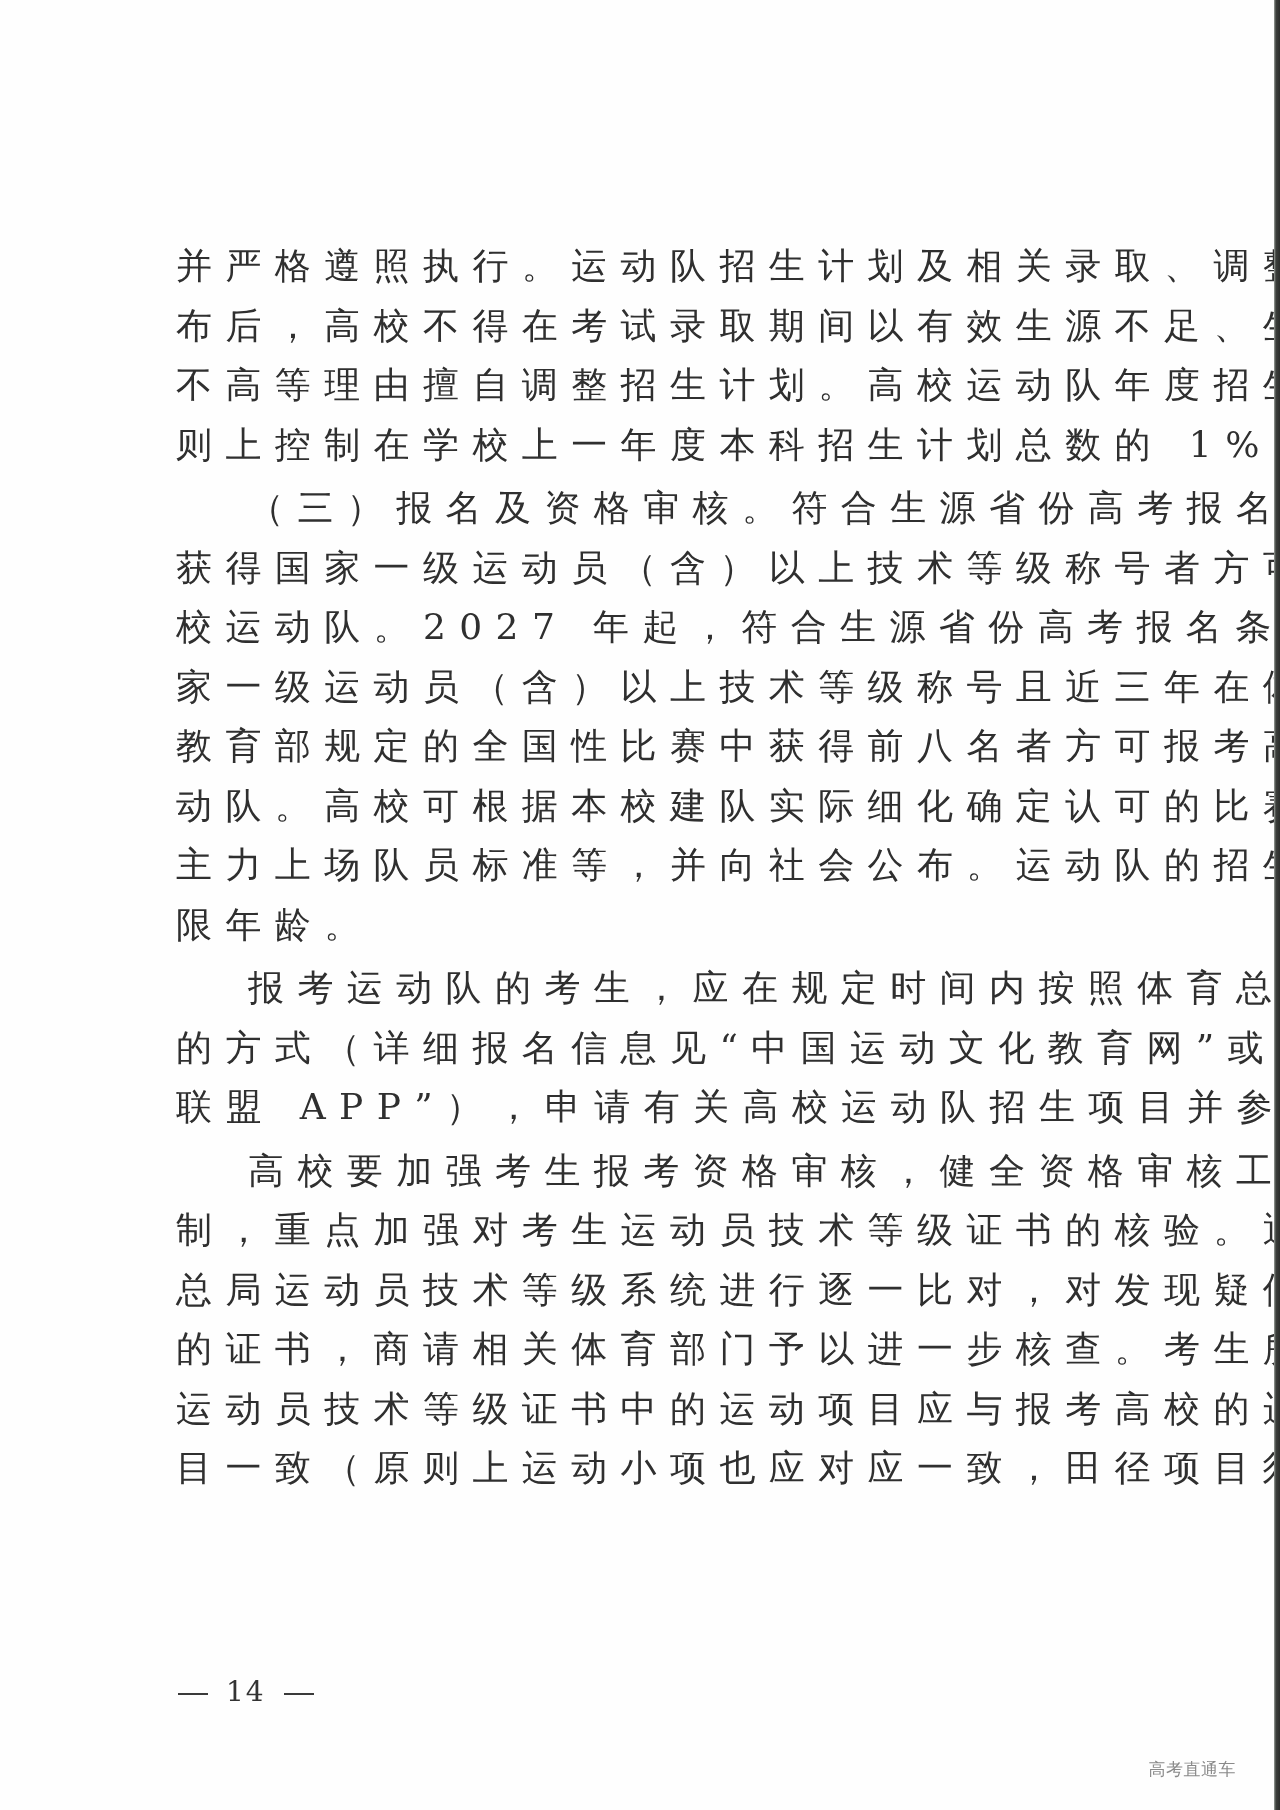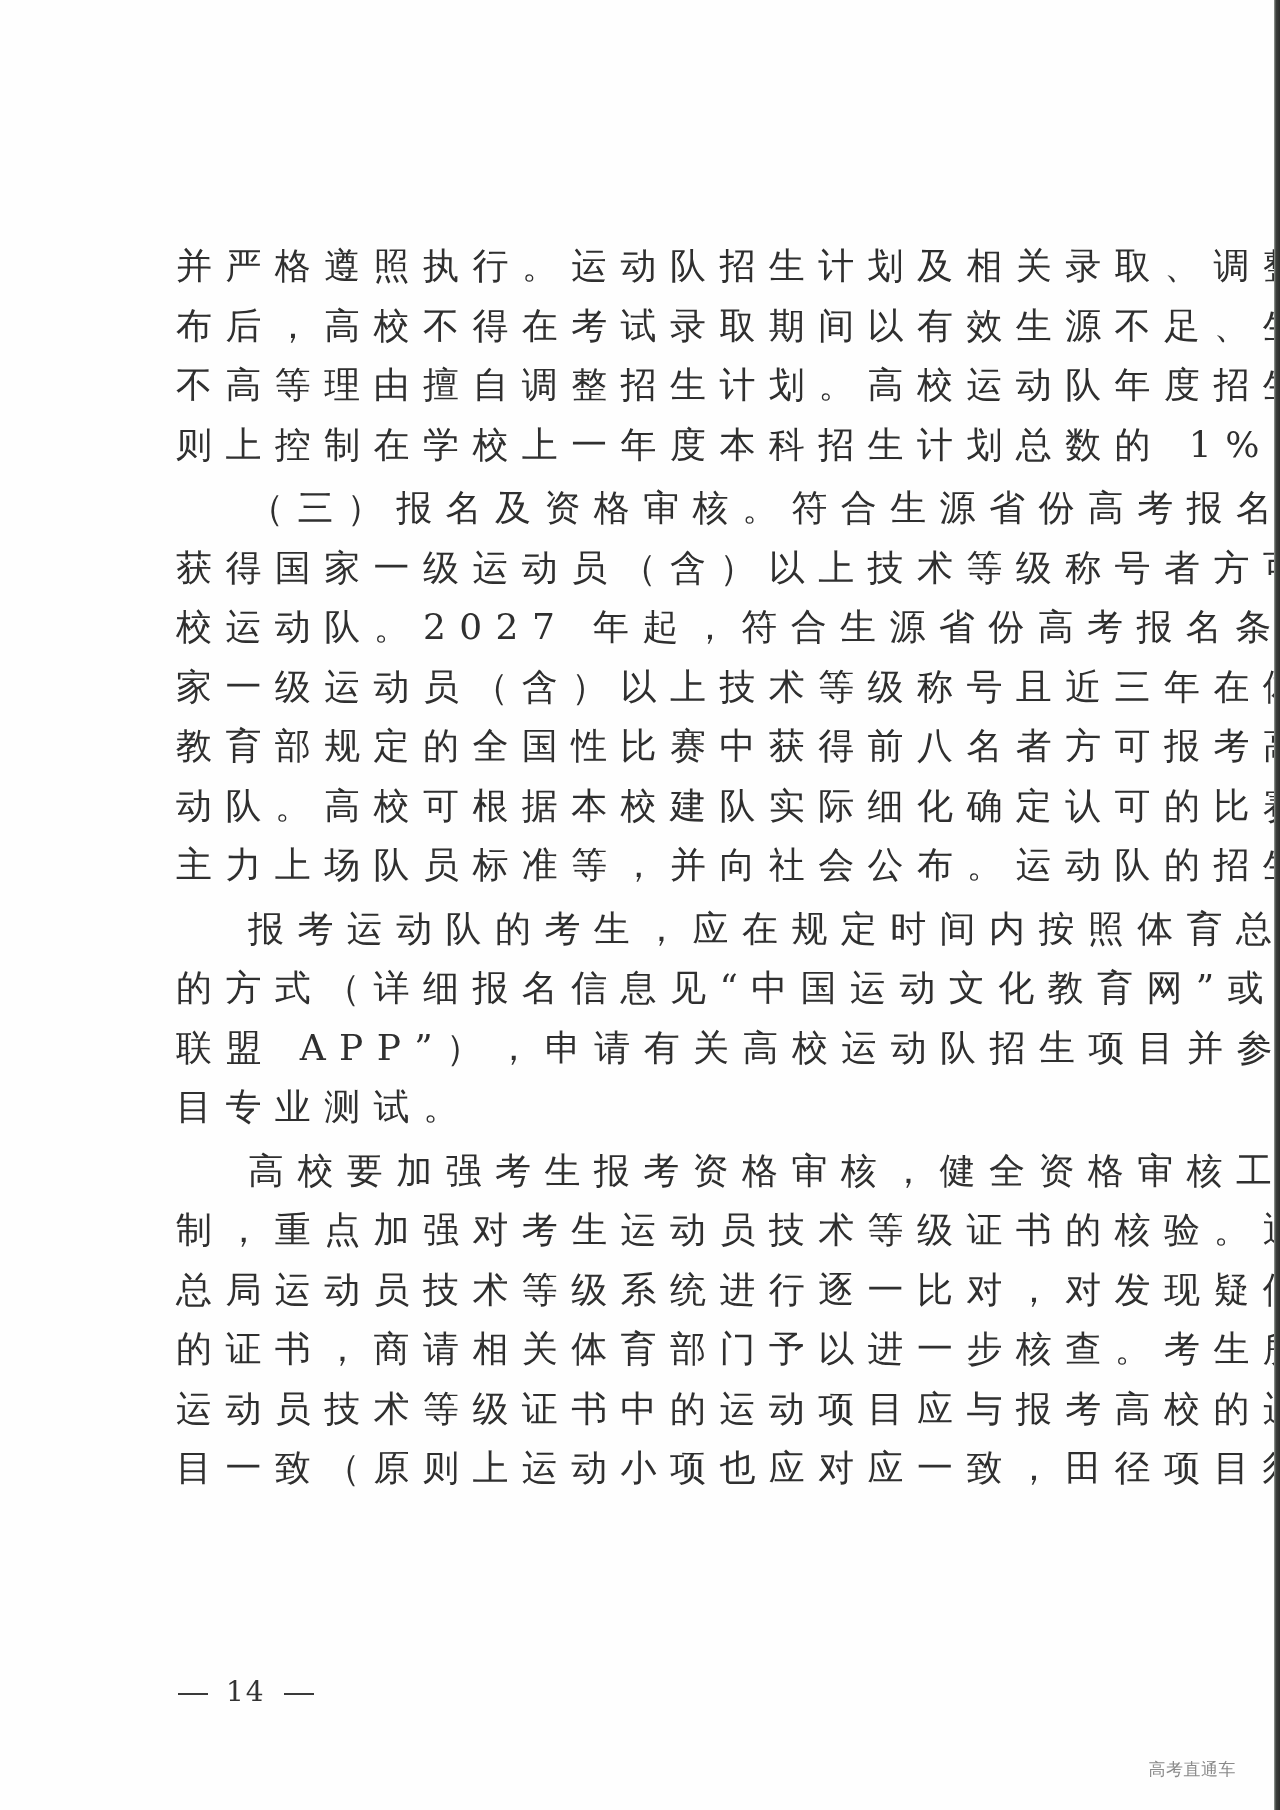--- a/index.html
+++ b/index.html
@@ -95,28 +95,28 @@
     <div class="gap"></div>
 
     <div class="paragraph">
       <div class="line indent">（三）报名及资格审核。符合生源省份高考报名条件，</div>
       <div class="line">获得国家一级运动员（含）以上技术等级称号者方可报考高</div>
       <div class="line">校运动队。2027 年起，符合生源省份高考报名条件，获得国</div>
       <div class="line">家一级运动员（含）以上技术等级称号且近三年在体育总局、</div>
       <div class="line">教育部规定的全国性比赛中获得前八名者方可报考高校运</div>
       <div class="line">动队。高校可根据本校建队实际细化确定认可的比赛、名次、</div>
       <div class="line">主力上场队员标准等，并向社会公布。运动队的招生对象不</div>
+      <div class="line">限年龄。</div>
     </div>
     <div class="gap"></div>
 
     <div class="paragraph">
       <div class="line indent">报考运动队的考生，应在规定时间内按照体育总局指定</div>
       <div class="line">的方式（详细报名信息见“中国运动文化教育网”或“体教</div>
       <div class="line">联盟 APP”），申请有关高校运动队招生项目并参加对应项</div>
-      <div class="line">目专业测试。</div>
     </div>
     <div class="gap"></div>
 
     <div class="paragraph">
       <div class="line indent">高校要加强考生报考资格审核，健全资格审核工作责任</div>
       <div class="line">制，重点加强对考生运动员技术等级证书的核验。通过体育</div>
       <div class="line">总局运动员技术等级系统进行逐一比对，对发现疑似有问题</div>
       <div class="line">的证书，商请相关体育部门予以进一步核查。考生所持本人</div>
       <div class="line">运动员技术等级证书中的运动项目应与报考高校的运动项</div>
       <div class="line">目一致（原则上运动小项也应对应一致，田径项目须严格对</div>

